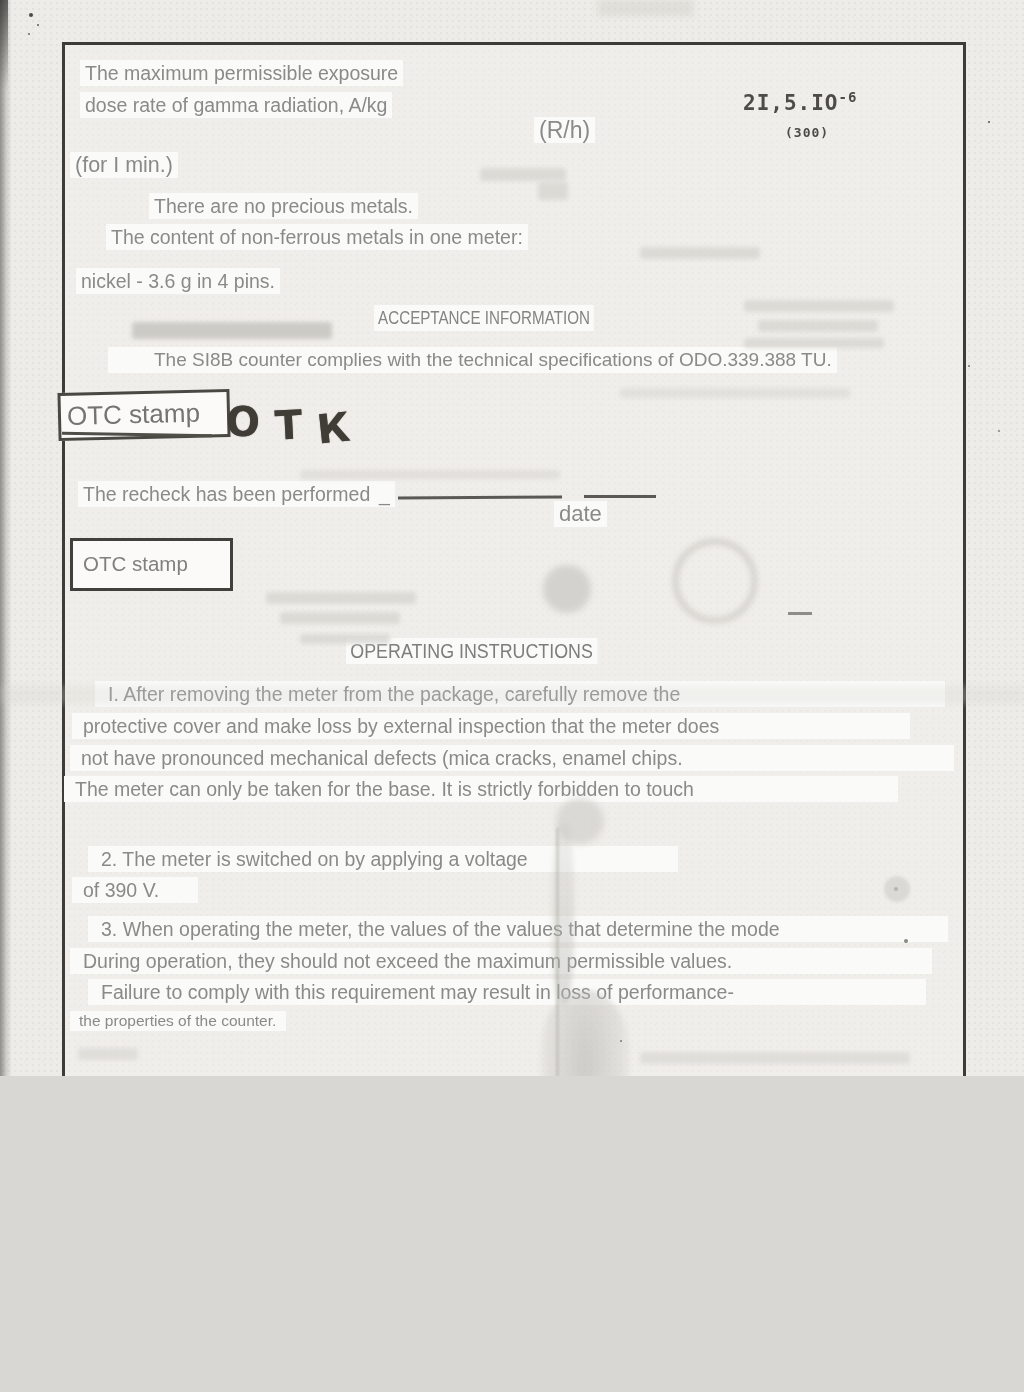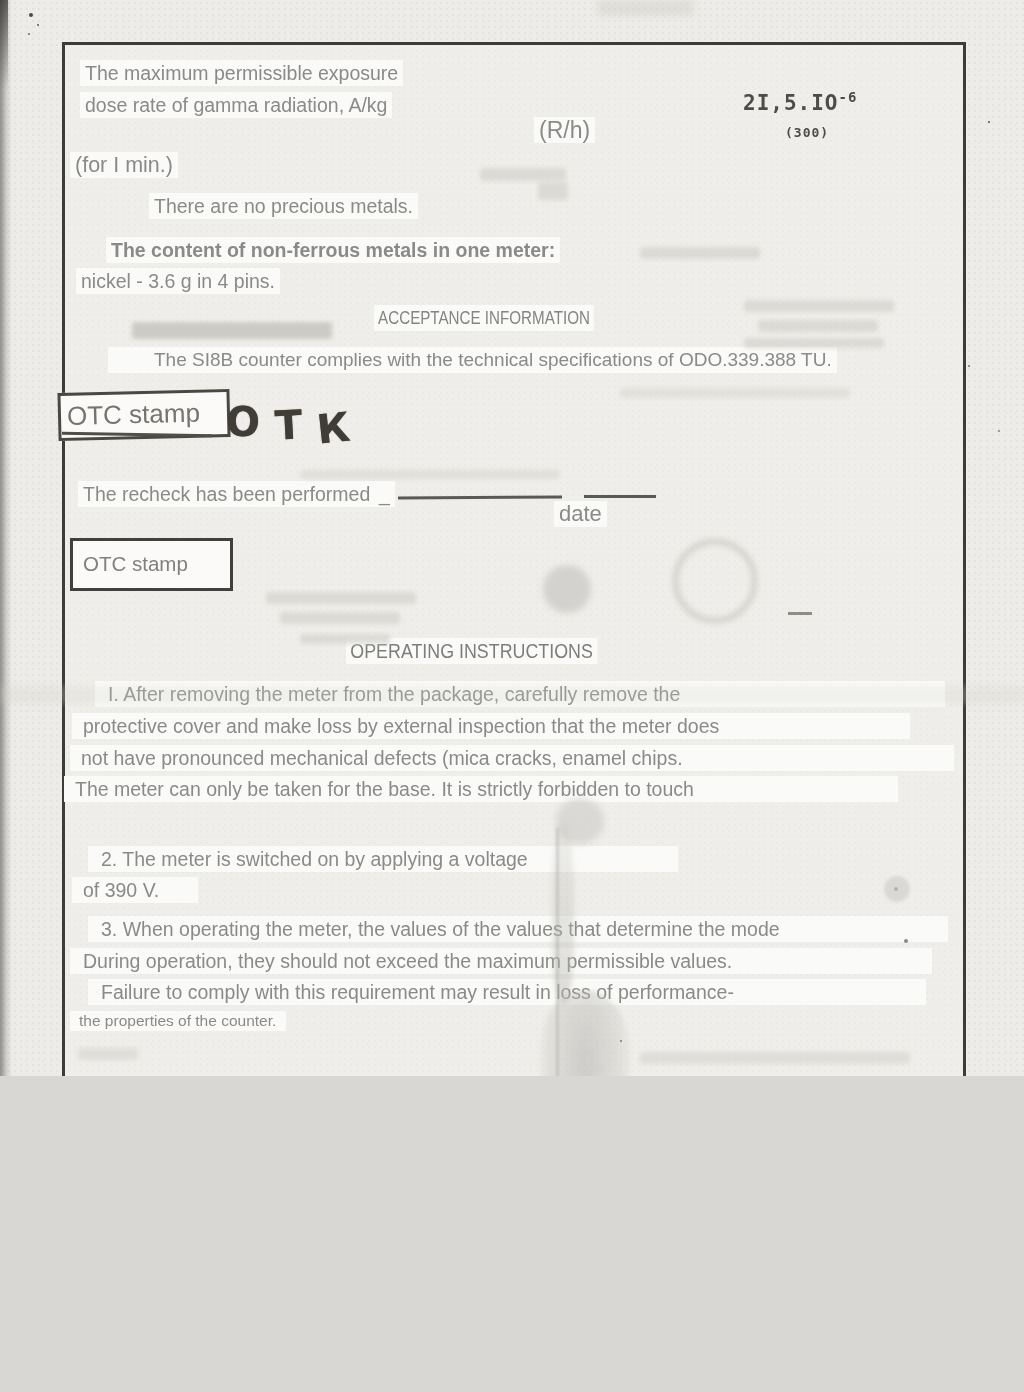--- a/index.html
+++ b/index.html
@@ -89,21 +89,21 @@
   <div class="frame-echo2"></div>
 
   <div class="strip" style="left:80px;top:60px;">The maximum permissible exposure</div>
   <div class="strip" style="left:80px;top:92px;">dose rate of gamma radiation, A/kg</div>
   <div class="strip" style="left:534px;top:117px;font-size:23px;">(R/h)</div>
   <div class="strip typed" style="left:738px;top:84px;font-size:21px;"><span>2I,5.IO</span><sup>-6</sup></div>
   <div class="strip typed" style="left:780px;top:120px;font-size:13px;">(300)</div>
   <div class="strip" style="left:70px;top:152px;font-size:21.5px;">(for I min.)</div>
 
   <div class="strip" style="left:108px;top:193px;margin-left:41px;">There are no precious metals.</div>
-  <div class="strip" style="left:106px;top:237px;font-weight:bold;">The content of non-ferrous metals in one meter:</div>
+  <div class="strip" style="left:106px;top:224px;">The content of non-ferrous metals in one meter:</div>
   <div class="strip" style="left:76px;top:268px;">nickel - 3.6 g in 4 pins.</div>
 
   <div class="strip cond" style="left:374px;top:305px;font-size:18.5px;">ACCEPTANCE INFORMATION</div>
   <div class="strip" style="left:108px;top:347px;font-size:19px;padding-left:46px;">The SI8B counter complies with the technical specifications of ODO.339.388 TU.</div>
 
   <div class="stampbox1"><span>OTC stamp</span></div>
   <div class="stampbox1-stroke"></div>
   <div class="otk">
     <span class="l1">О</span><span class="l2">Т</span><span class="l3">К</span>
   </div>

